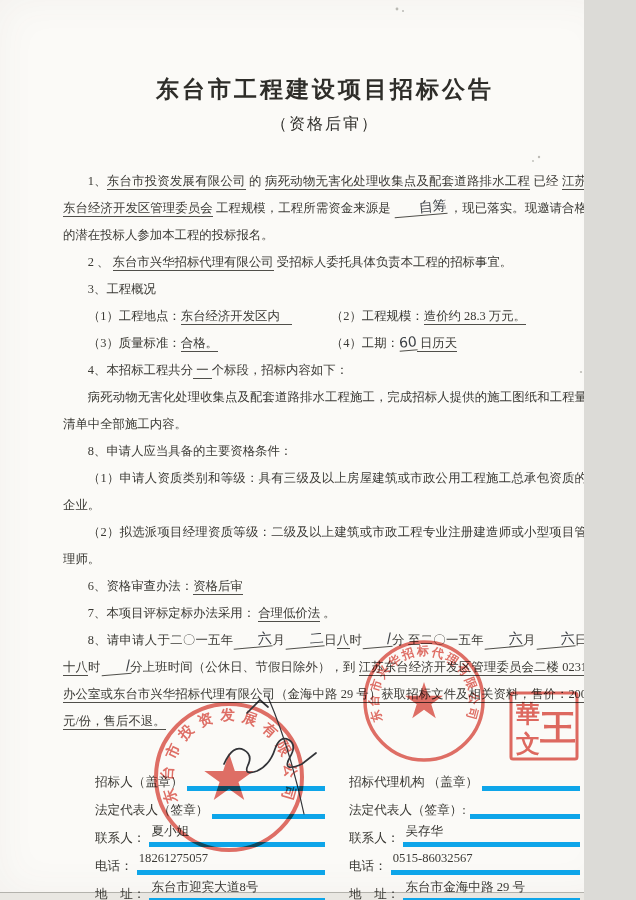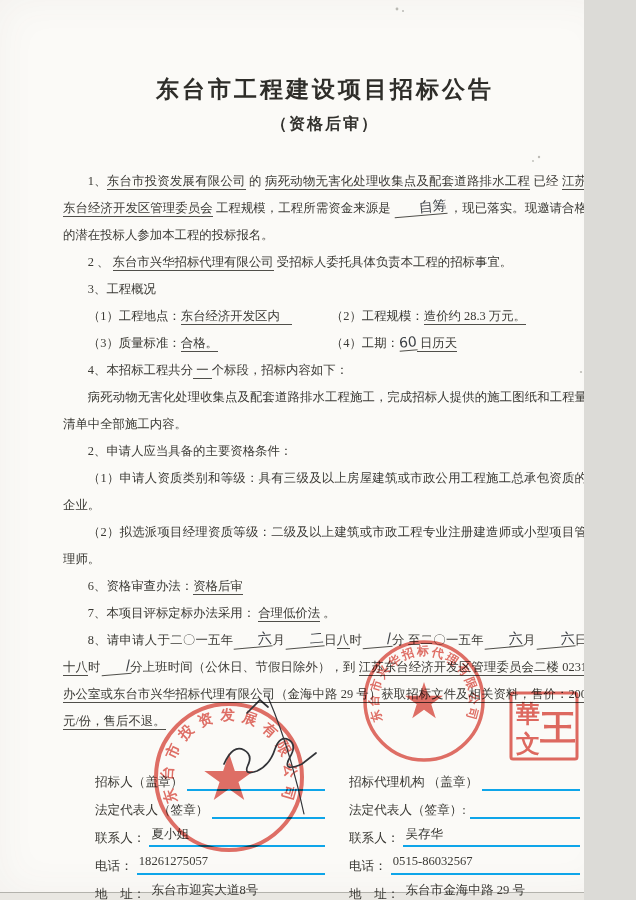--- a/index.html
+++ b/index.html
@@ -3,37 +3,37 @@
 <meta charset="utf-8">
 <style>
   html,body{margin:0;padding:0;background:#dcdbd7;}
   .scan{position:relative;width:584px;height:900px;background:#e9e7e2;overflow:hidden;
         font-family:"Liberation Serif","DejaVu Serif",serif;color:#34332f;}
   .page{position:absolute;left:0;top:0;width:610px;height:892px;background:#fbfaf7;
         border-right:1px solid #b9b8b2;border-bottom:1px solid #b3b2ac;
         box-shadow:inset 0 0 40px rgba(90,88,80,.05);}
   .title{margin:74px 20px 0 60px;text-align:center;font-size:23px;font-weight:bold;
          letter-spacing:3px;color:#2e2d29;}
-  .subtitle{margin:9px 20px 0 60px;text-align:center;font-size:16px;font-weight:bold;
+  .subtitle{margin:9px 20px 0 60px;text-align:center;font-size:16px;font-weight:normal;
             letter-spacing:2px;color:#33322e;}
   .doc-body{margin:33px 0 0 63px;width:524px;font-size:12.4px;line-height:27px;
             text-align:justify;color:#3a3934;}
   .para{text-indent:2em;margin:0;}
   .cols{display:flex;padding-left:2em;align-items:center;}
   .col-l{width:232px;}
   .col-r{flex:1;margin-left:11px;}
   .u{border-bottom:1px solid #504f4a;padding-bottom:1px;}
   .hw{display:inline-block;transform:rotate(-5deg);font-family:"DejaVu Sans","Liberation Sans",sans-serif;
       font-size:14px;color:#3c4046;font-weight:500;line-height:1;}
   .sig{display:flex;margin:28px 30px 0 95px;}
   .sig-col-left{width:230px;margin-right:24px;}
   .sig-col-right{flex:1;}
   .sig-row{display:flex;align-items:flex-end;height:28px;font-size:12.6px;color:#3a3934;}
   .sig-label{white-space:nowrap;}
-  .sig-blank{flex:1;border-bottom:2px solid #0ea5e9;margin-left:4px;min-height:19px;}
+  .sig-blank{flex:1;border-bottom:5px solid #0ea5e9;margin-left:4px;min-height:19px;}
   .sig-blank span{padding-left:2px;}
   .overlay{position:absolute;left:0;top:0;width:636px;height:900px;pointer-events:none;
            mix-blend-mode:multiply;}
   .seal-text{font-family:"Liberation Serif","DejaVu Serif",serif;font-weight:bold;}
 </style>
 </head>
 <body>
 
 <div class="scan">
   <div class="page">
@@ -47,21 +47,21 @@
         <div class="cols">
           <div class="col-l"><span class="">（1）工程地点：</span><span class="u ">东台经济开发区内　</span></div>
           <div class="col-r"><span class="">（2）工程规模：</span><span class="u ">造价约 28.3 万元。</span></div>
         </div>
         <div class="cols">
           <div class="col-l"><span class="">（3）质量标准：</span><span class="u ">合格。</span></div>
           <div class="col-r"><span class="">（4）工期：</span><span class="u hw">60</span><span class="u "> 日历天</span></div>
         </div>
         <div class="para"><span class="">4、本招标工程共分</span><span class="u "> 一 </span><span class="">个标段，招标内容如下：</span></div>
         <div class="para"><span class="">病死动物无害化处理收集点及配套道路排水工程施工，完成招标人提供的施工图纸和工程量清单中全部施工内容。</span></div>
-        <div class="para"><span class="">2、申请人应当具备的主要资格条件：</span></div>
+        <div class="para"><span class="">8、申请人应当具备的主要资格条件：</span></div>
         <div class="para"><span class="">（1）申请人资质类别和等级：具有三级及以上房屋建筑或市政公用工程施工总承包资质的企业。</span></div>
         <div class="para"><span class="">（2）拟选派项目经理资质等级：二级及以上建筑或市政工程专业注册建造师或小型项目管理师。</span></div>
         <div class="para"><span class="">6、资格审查办法：</span><span class="u ">资格后审</span></div>
         <div class="para"><span class="">7、本项目评标定标办法采用： </span><span class="u ">合理低价法</span><span class=""> 。</span></div>
         <div class="para"><span class="">8、请申请人于二〇一五年</span><span class="u hw"> 六 </span><span class="">月</span><span class="u hw"> 二 </span><span class="">日</span><span class="u ">八</span><span class="">时</span><span class="u hw"> / </span><span class="">分 至二〇一五年</span><span class="u hw"> 六 </span><span class="">月</span><span class="u hw"> 六 </span><span class="">日</span><span class="u ">十八</span><span class="">时</span><span class="u hw"> / </span><span class="">分上班时间（公休日、节假日除外），到 </span><span class="u ">江苏东台经济开发区管理委员会二楼 0231 办公室或东台市兴华招标代理有限公司（金海中路 29 号）获取招标文件及相关资料，售价：200 元/份，售后不退。</span></div>
       </div>
 
     <div class="sig">
       <div class="sig-col-left" id="sig-left">
           <div class="sig-row">

